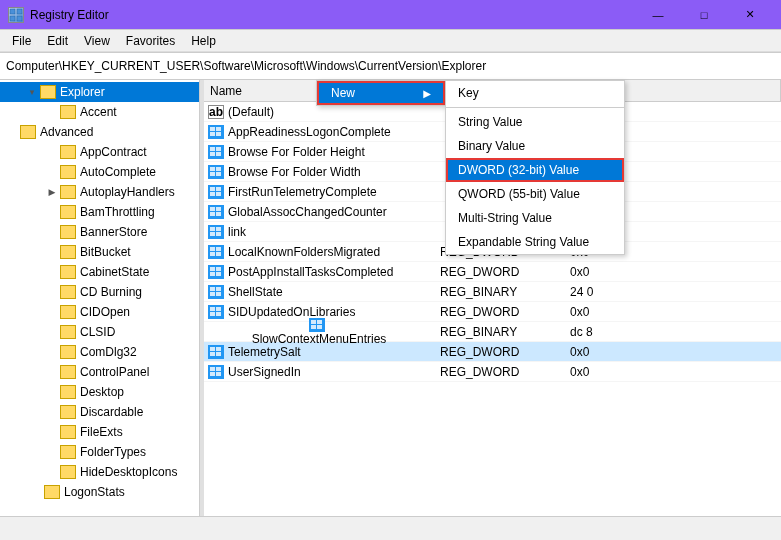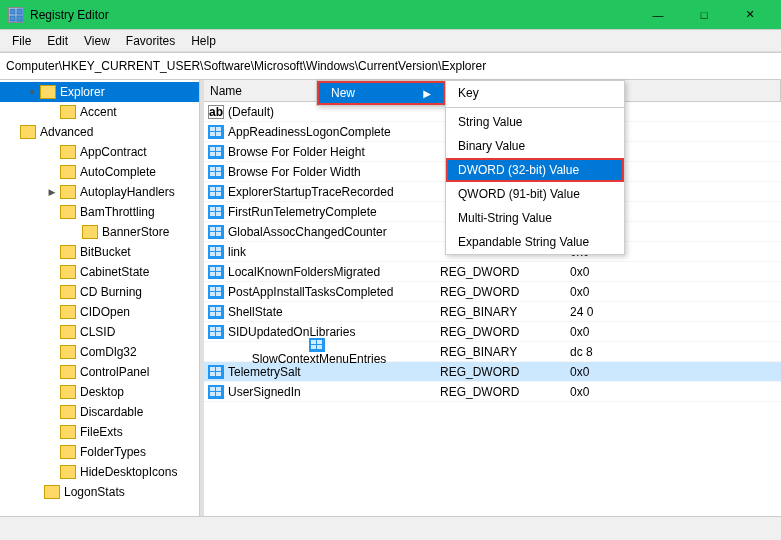--- a/index.html
+++ b/index.html
@@ -7,21 +7,21 @@
       font-family: 'Segoe UI', Tahoma, sans-serif;
       font-size: 12px;
       background: #f0f0f0;
       width: 781px;
       height: 540px;
       overflow: hidden;
     }
 
     
     .title-bar {
-      background: #22c55e;
+      background: #8b5cf6;
       height: 30px;
       display: flex;
       align-items: center;
       padding: 0 8px;
       border-bottom: 1px solid #ccc;
       justify-content: space-between;
     }
     .title-bar-left {
       display: flex;
       align-items: center;
@@ -347,21 +347,21 @@
         <div class="tree-item" style="padding-left: 44px;">
           <div class="tree-chevron">▶</div>
           <div class="tree-icon"></div>
           <span class="tree-label">AutoplayHandlers</span>
         </div>
         <div class="tree-item" style="padding-left: 44px;">
           <div class="tree-chevron"></div>
           <div class="tree-icon"></div>
           <span class="tree-label">BamThrottling</span>
         </div>
-        <div class="tree-item" style="padding-left: 44px; margin-left: 22px;">
+        <div class="tree-item" style="padding-left: 44px;">
           <div class="tree-chevron"></div>
           <div class="tree-icon"></div>
           <span class="tree-label">BannerStore</span>
         </div>
         <div class="tree-item" style="padding-left: 44px;">
           <div class="tree-chevron"></div>
           <div class="tree-icon"></div>
           <span class="tree-label">BitBucket</span>
         </div>
         <div class="tree-item" style="padding-left: 44px;">
@@ -492,35 +492,20 @@
         <div class="list-row">
           <div class="name-cell" style="width: 230px;">
             <div class="reg-icon reg-icon-bits">
               <svg width="12" height="10" viewBox="0 0 12 10">
                 <rect x="0" y="0" width="5" height="4" fill="white" opacity="0.8"></rect>
                 <rect x="6" y="0" width="5" height="4" fill="white" opacity="0.8"></rect>
                 <rect x="0" y="5" width="5" height="4" fill="white" opacity="0.8"></rect>
                 <rect x="6" y="5" width="5" height="4" fill="white" opacity="0.8"></rect>
               </svg>
             </div>
-            <span style="font-size: 12px; overflow: hidden; text-overflow: ellipsis; white-space: nowrap;">ExplorerStartupTraceRecorded</span>
-          </div>
-          <div class="list-cell" style="width: 130px;"></div>
-          <div class="list-cell" style="flex: 1 1 0%;">0x0</div>
-        </div>
-        <div class="list-row">
-          <div class="name-cell" style="width: 230px;">
-            <div class="reg-icon reg-icon-bits">
-              <svg width="12" height="10" viewBox="0 0 12 10">
-                <rect x="0" y="0" width="5" height="4" fill="white" opacity="0.8"></rect>
-                <rect x="6" y="0" width="5" height="4" fill="white" opacity="0.8"></rect>
-                <rect x="0" y="5" width="5" height="4" fill="white" opacity="0.8"></rect>
-                <rect x="6" y="5" width="5" height="4" fill="white" opacity="0.8"></rect>
-              </svg>
-            </div>
             <span style="font-size: 12px; overflow: hidden; text-overflow: ellipsis; white-space: nowrap;">FirstRunTelemetryComplete</span>
           </div>
           <div class="list-cell" style="width: 130px;"></div>
           <div class="list-cell" style="flex: 1 1 0%;">0x0</div>
         </div>
         <div class="list-row">
           <div class="name-cell" style="width: 230px;">
             <div class="reg-icon reg-icon-bits">
               <svg width="12" height="10" viewBox="0 0 12 10">
                 <rect x="0" y="0" width="5" height="4" fill="white" opacity="0.8"></rect>
@@ -680,21 +665,21 @@
     <div class="menu-popup-item">
       <span>String Value</span>
     </div>
     <div class="menu-popup-item">
       <span>Binary Value</span>
     </div>
     <div class="menu-popup-item dword-highlight" style="border:2px solid #e53935; background:#0078d7; color:white; padding: 0 10px;">
       <span>DWORD (32-bit) Value</span>
     </div>
     <div class="menu-popup-item">
-      <span>QWORD (91-bit) Value</span>
+      <span>QWORD (55-bit) Value</span>
     </div>
     <div class="menu-popup-item">
       <span>Multi-String Value</span>
     </div>
     <div class="menu-popup-item">
       <span>Expandable String Value</span>
     </div>
   </div>
 </div>
 

